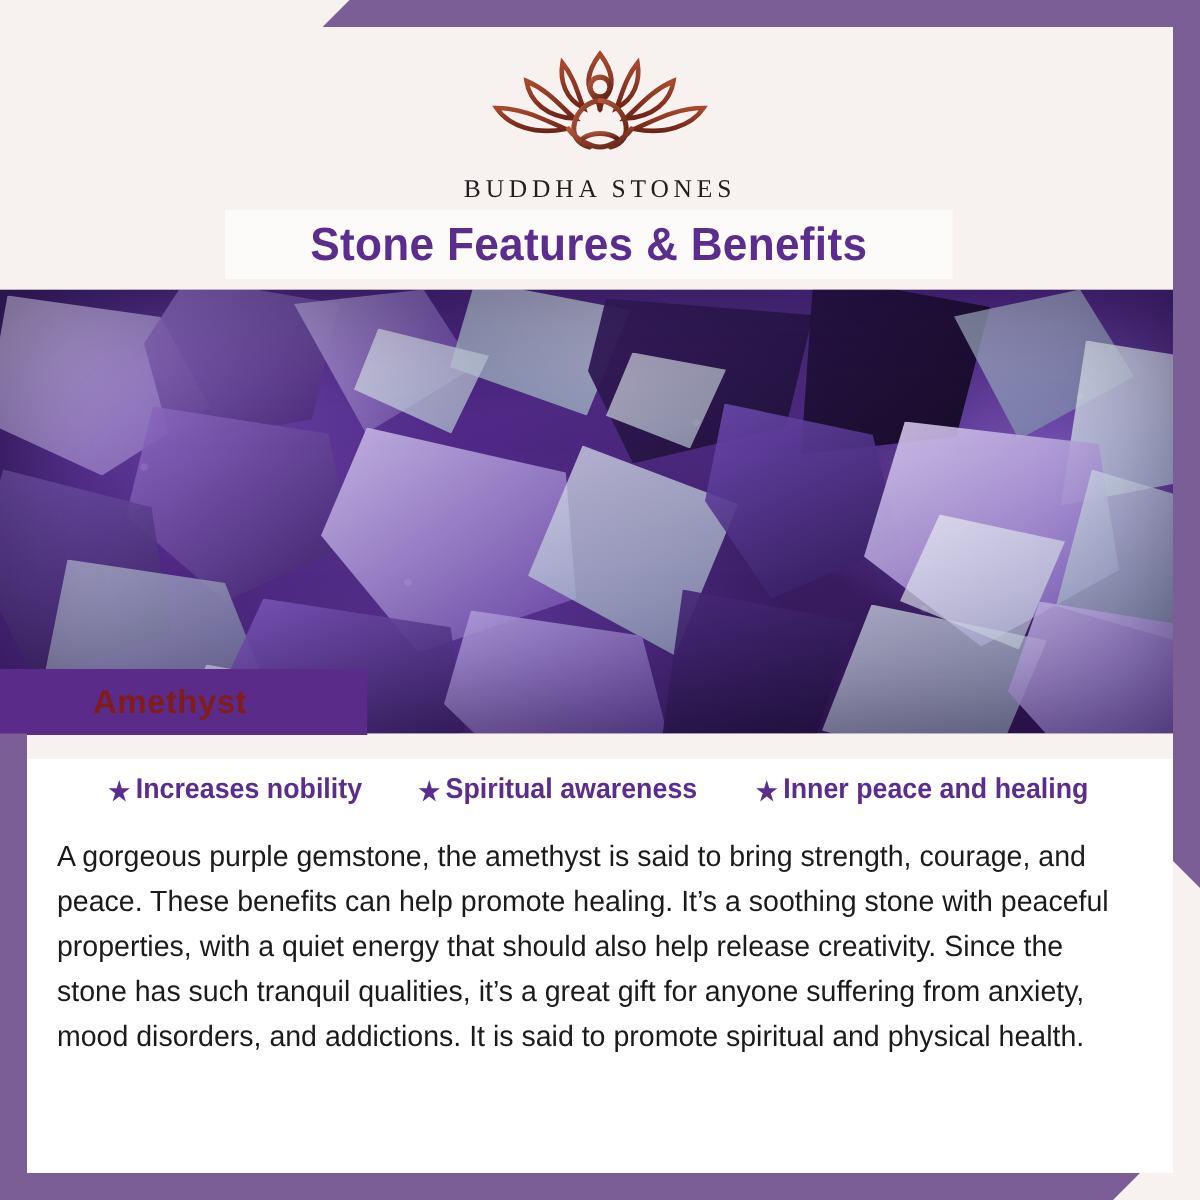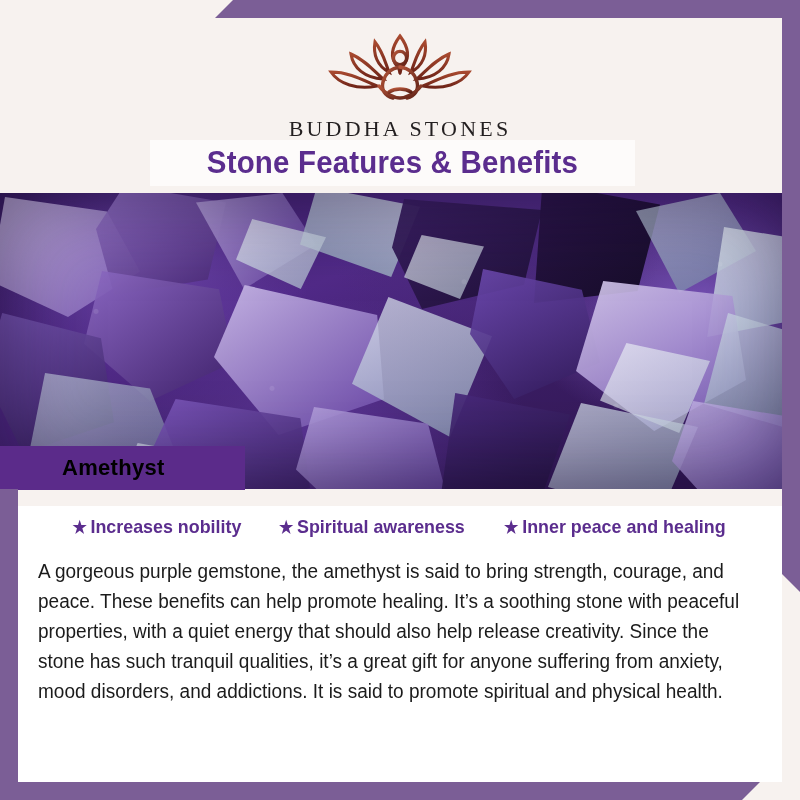--- a/index.html
+++ b/index.html
@@ -38,21 +38,21 @@
 
   
   .header{position:absolute;left:0;top:0;width:800px;height:193px;background:#f7f2ef;z-index:3;}
 
   .logo-wrap{position:absolute;left:0;top:22px;width:800px;text-align:center;}
   .logo-mark{position:relative;width:170px;height:90px;margin:0 auto;}
   .logo-mark svg{display:block;width:170px;height:90px;}
   .brand-name{
     margin-top:4px;
     font-family:"Liberation Serif",serif;
-    font-size:22px;letter-spacing:3.2px;color:#231f20;
+    font-size:17px;letter-spacing:3.2px;color:#231f20;
     font-weight:400;
   }
 
   .title-band{
     position:absolute;left:150px;top:140px;width:485px;height:46px;
     background:#fdfbfa;z-index:4;
   }
   .title-text{
     position:absolute;left:150px;top:140px;width:485px;height:46px;
     display:flex;align-items:center;justify-content:center;
@@ -116,21 +116,21 @@
 
   
   .stone-banner{
     position:absolute;left:0;top:446px;width:245px;height:44px;
     background:#5b2b8a;z-index:4;
     clip-path:polygon(0 0,100% 0,100% 100%,0 100%);
   }
   .stone-banner-label{
     position:absolute;left:62px;top:446px;height:44px;
     display:flex;align-items:center;
-    color:#000000;font-size:22px;font-weight:700;letter-spacing:.3px;
+    color:#7f1d1d;font-size:22px;font-weight:700;letter-spacing:.3px;
     z-index:5;white-space:nowrap;
   }
 
   
   .cream-strip{position:absolute;left:0;top:489px;width:800px;height:17px;background:#f7f2ef;z-index:3;}
   .content{
     position:absolute;left:18px;top:506px;width:764px;height:276px;
     background:#ffffff;z-index:3;
   }
   .benefits{

